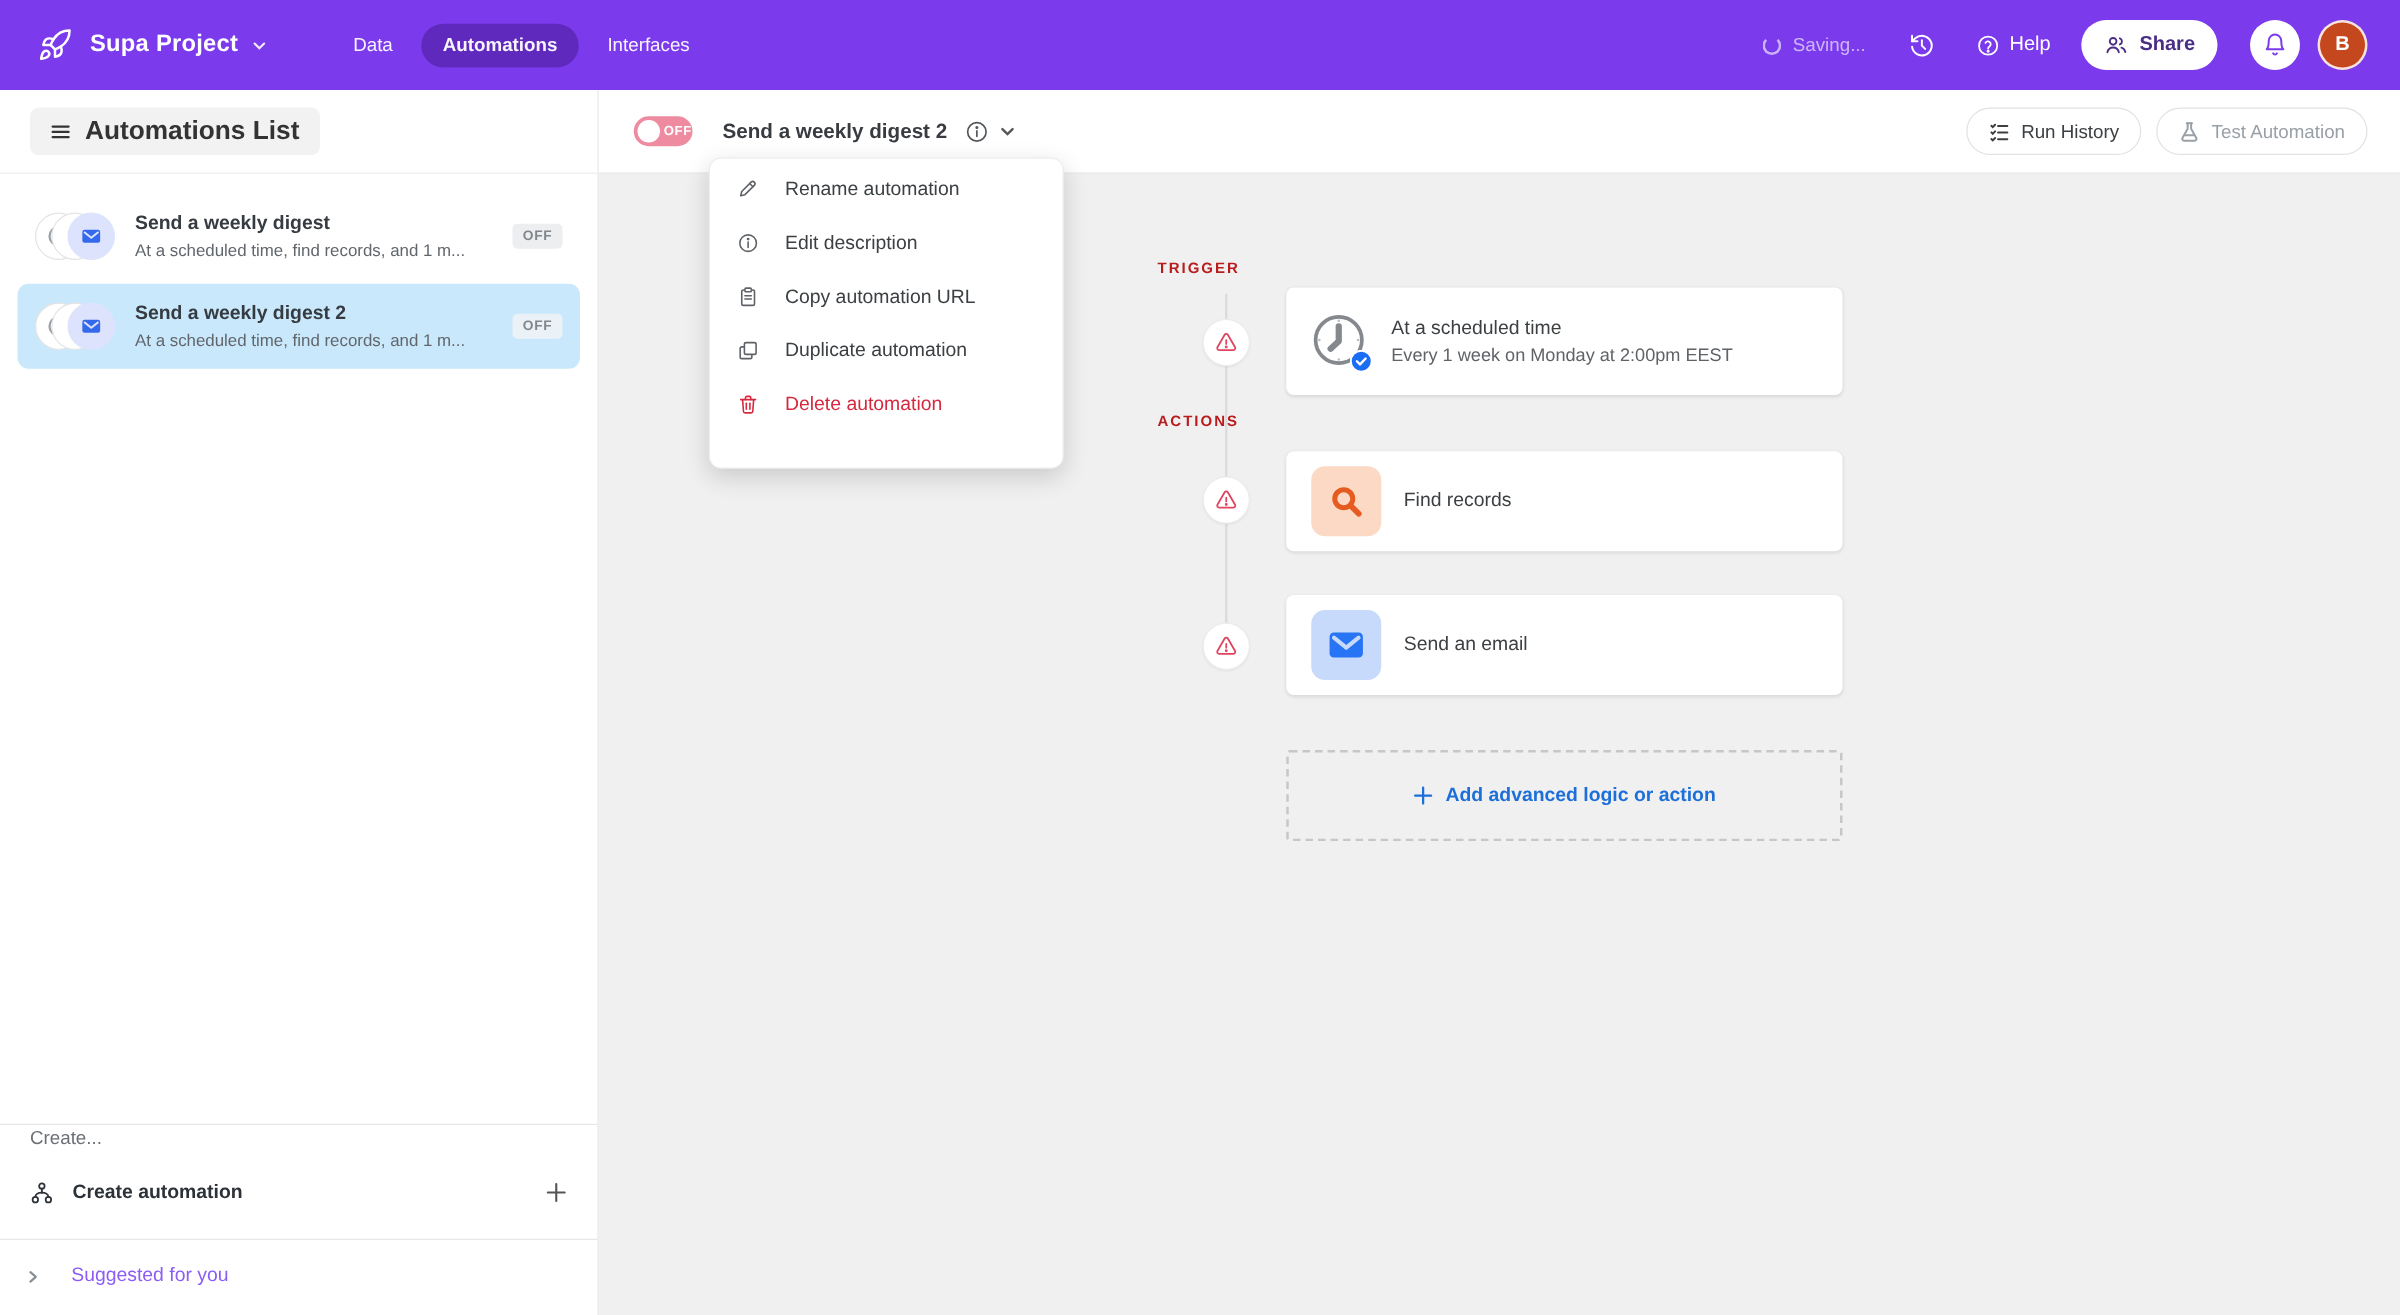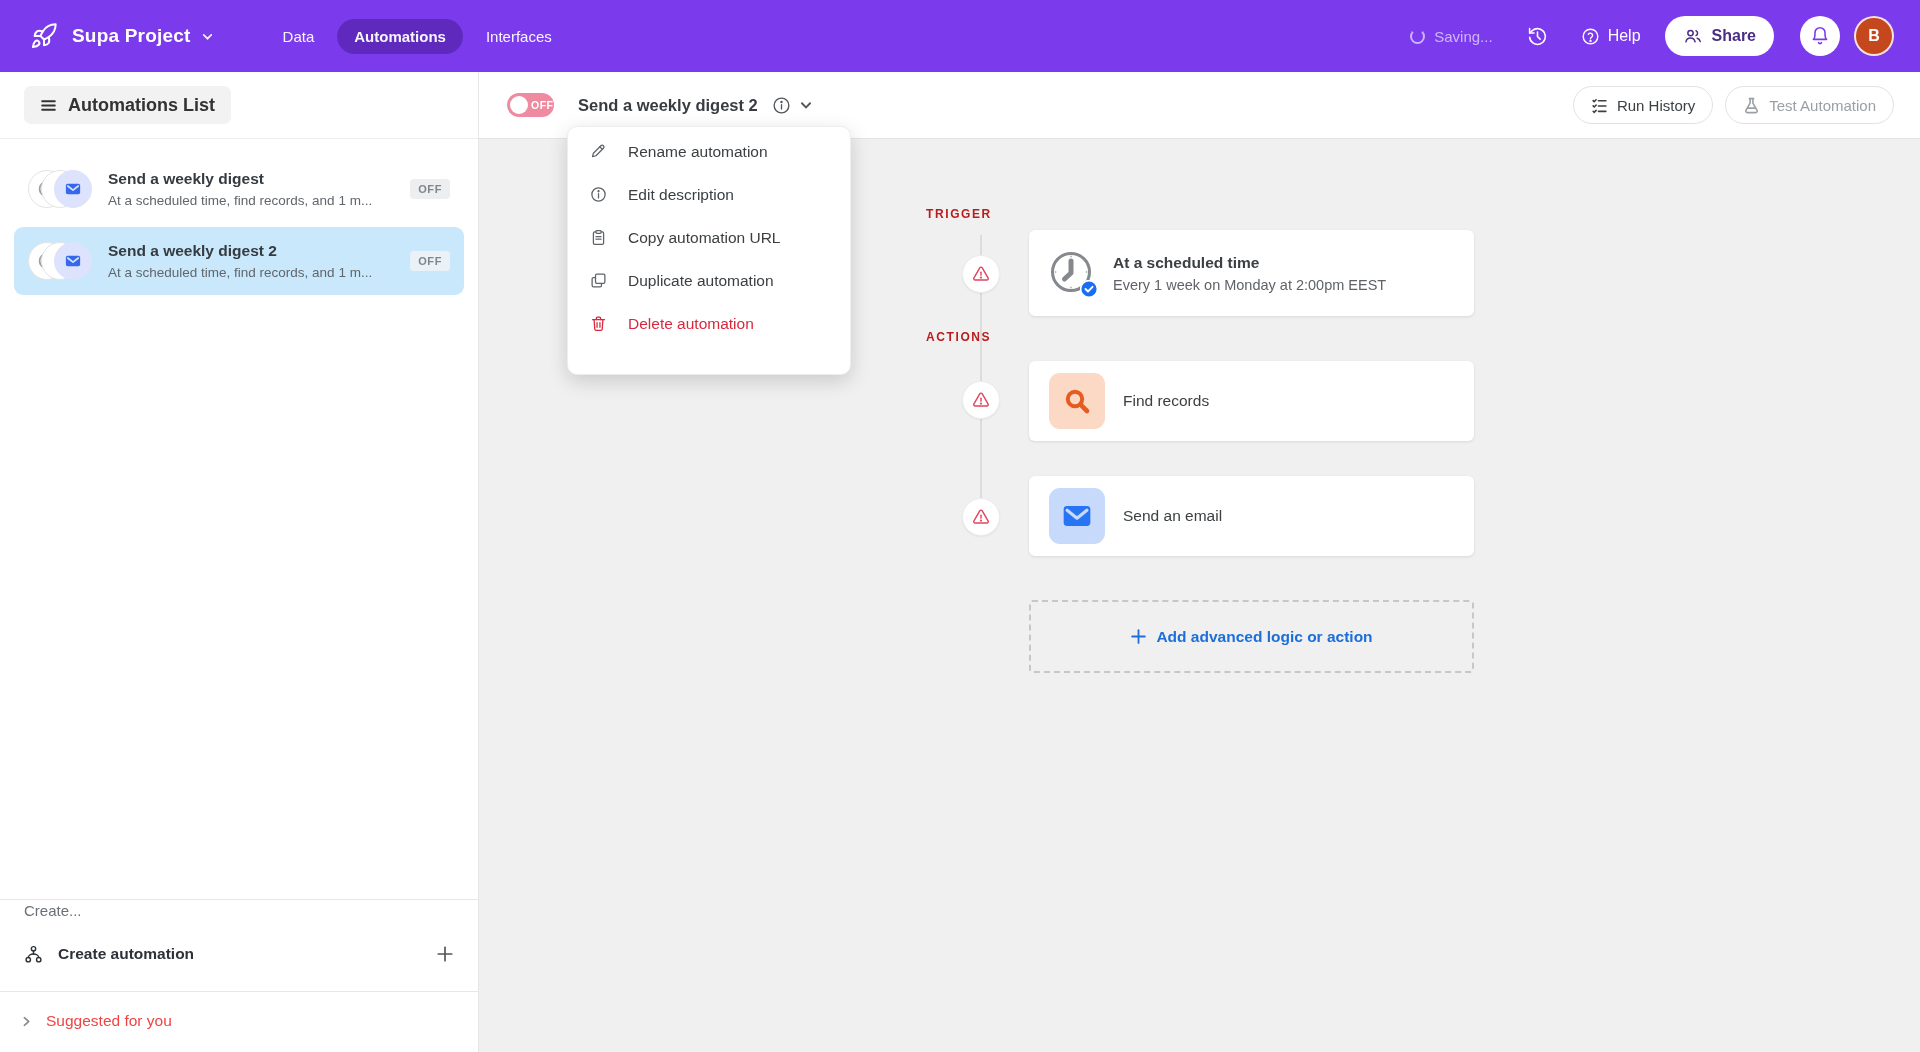--- a/index.html
+++ b/index.html
@@ -25,42 +25,42 @@
   .share-btn { margin-left: 24px; background: #fff; color: #4a2d85; border-radius: 9999px; height: 40px; padding: 0 18px; display: flex; align-items: center; gap: 9px; font-size: 16px; font-weight: 600; cursor: pointer; border: none; }
   .bell-btn { margin-left: 26px; width: 40px; height: 40px; background: #fff; border-radius: 50%; display: flex; align-items: center; justify-content: center; cursor: pointer; border: none; }
   .avatar { margin-left: 14px; width: 40px; height: 40px; border-radius: 50%; background: #c5471d; border: 2px solid rgba(255,255,255,.85); color: #fff; font-weight: bold; font-size: 16px; display: flex; align-items: center; justify-content: center; cursor: pointer; }
 
   
   .main { display: flex; height: 980px; }
 
   
   .sidebar { width: 479px; background: #fff; border-right: 1px solid #e6e6e6; display: flex; flex-direction: column; }
   .sb-topbar { height: 67px; border-bottom: 1px solid #ededed; display: flex; align-items: center; padding-left: 24px; flex: none; }
-  .list-toggle { background: #f2f2f2; border: none; border-radius: 7px; height: 38px; padding: 0 16px; display: flex; align-items: center; gap: 11px; font-size: 18px; font-weight: 600; color: #333; cursor: pointer; font-family: inherit; }
+  .list-toggle { background: #f2f2f2; border: none; border-radius: 7px; height: 38px; padding: 0 16px; display: flex; align-items: center; gap: 11px; font-size: 21px; font-weight: 600; color: #333; cursor: pointer; font-family: inherit; }
   .sb-list { padding: 16px 14px; }
   .sb-item { display: flex; align-items: center; padding: 14px 14px; border-radius: 9px; cursor: pointer; margin-bottom: 4px; }
   .sb-item.selected { background: #c9e8fb; }
   .icon-stack { position: relative; width: 66px; height: 40px; flex: none; }
   .stack-c { position: absolute; top: 1px; width: 38px; height: 38px; border-radius: 50%; background: #fff; border: 1px solid #e4e4e4; display: flex; align-items: center; justify-content: center; }
   .stack-c1 { left: 0; }
   .stack-c2 { left: 13px; }
   .stack-c3 { left: 26px; background: #dde3fc; border-color: #dde3fc; }
   .sb-item-text { flex: 1; min-width: 0; padding-left: 14px; }
   .sb-item-title { font-size: 15.5px; font-weight: bold; color: #363b41; margin-bottom: 5px; }
   .sb-item-sub { font-size: 13.5px; color: #61666c; white-space: nowrap; overflow: hidden; }
   .off-badge { flex: none; margin-left: 10px; background: #eceef0; color: #80868b; font-size: 11px; font-weight: bold; letter-spacing: .6px; border-radius: 4px; padding: 4px 8px; }
   .sb-item.selected .off-badge { background: #eaf2f8; }
   .sb-bottom { margin-top: auto; border-top: 1px solid #e7e7e7; padding: 2px 24px 0 24px; }
   .create-heading { color: #6b7076; font-size: 15px; margin-bottom: 14px; }
   .create-row { display: flex; align-items: center; height: 42px; cursor: pointer; color: #2d3238; }
   .create-row .cr-icon { width: 20px; margin-right: 14px; display:flex; }
   .create-row .cr-label { font-size: 15.5px; font-weight: 600; flex: 1; }
   .create-row .cr-plus { color: #555; display:flex; }
   .sb-suggested-wrap { border-top: 1px solid #e7e7e7; margin-top: 16px; padding: 20px 24px 22px 20px; }
-  .suggested-row { display: flex; align-items: center; gap: 13px; cursor: pointer; color: #ef4444; font-size: 15.5px; }
+  .suggested-row { display: flex; align-items: center; gap: 24px; cursor: pointer; color: #8b5cf6; font-size: 15.5px; }
 
   
   .content { flex: 1; position: relative; display: flex; flex-direction: column; }
   .toolbar { height: 67px; background: #fff; border-bottom: 1px solid #e4e4e4; display: flex; align-items: center; padding: 0 26px 0 28px; flex: none; }
   .toggle { width: 47px; height: 24px; border-radius: 12px; background: #ee8ba0; position: relative; cursor: pointer; flex: none; }
   .toggle-knob { position: absolute; left: 3px; top: 3px; width: 18px; height: 18px; background: #fff; border-radius: 50%; }
   .toggle-label { position: absolute; left: 24px; top: 6px; color: #fff; font-size: 10.5px; font-weight: bold; letter-spacing: .5px; }
   .automation-title { margin-left: 24px; font-size: 16.5px; font-weight: 600; color: #383c41; }
   .title-info { margin-left: 14px; cursor: pointer; display: flex; }
   .title-chev { margin-left: 8px; cursor: pointer; display: flex; }
@@ -75,21 +75,21 @@
   .vline { position: absolute; left: 501px; width: 2px; background: #dcdcdc; }
   .warn-circle { position: absolute; width: 38px; height: 38px; border-radius: 50%; background: #fff; border: 1px solid #ececec; box-shadow: 0 1px 2px rgba(0,0,0,.06); display: flex; align-items: center; justify-content: center; }
 
   
   .step-card { position: absolute; left: 550px; width: 445px; background: #fff; border-radius: 6px; box-shadow: 0 1px 3px rgba(0,0,0,.1); display: flex; align-items: center; padding: 0 20px; cursor: pointer; }
   .clock-wrap { position: relative; width: 46px; height: 46px; flex: none; }
   .sq-icon { width: 56px; height: 56px; border-radius: 11px; display: flex; align-items: center; justify-content: center; flex: none; }
   .sq-orange { background: #fcd9c5; }
   .sq-blue { background: #c7dafb; }
   .card-text { padding-left: 18px; }
-  .card-title { font-size: 15.5px; font-weight: bold; color: #3c4043; }
+  .card-title { font-size: 15.5px; font-weight: normal; color: #3c4043; }
   .card-title.thin { font-weight: 500; }
   .card-sub { font-size: 14.5px; color: #5f6368; margin-top: 5px; }
 
   .add-box { position: absolute; left: 550px; width: 445px; height: 73px; border: 2px dashed #c7c7c7; border-radius: 3px; display: flex; align-items: center; justify-content: center; gap: 9px; color: #1c6fd8; font-size: 15.5px; font-weight: bold; cursor: pointer; background: transparent; font-family: inherit; }
 
   
   .ctx-menu { position: absolute; left: 88px; top: 54px; width: 284px; background: #fff; border-radius: 10px; border: 1px solid #ededed; box-shadow: 0 6px 20px rgba(0,0,0,.16); padding: 16px 0; z-index: 50; }
   .menu-item { height: 43px; display: flex; gap: 20px; padding: 0 22px; font-size: 15.5px; color: #3c4043; cursor: pointer; }
   .menu-item.danger { color: #d6293f; }
   .mi-icon { width: 18px; display: flex; }

